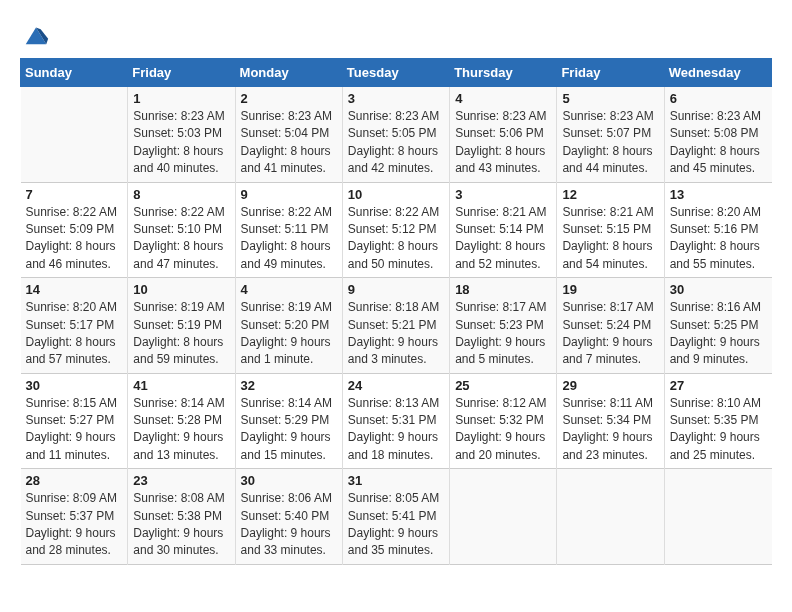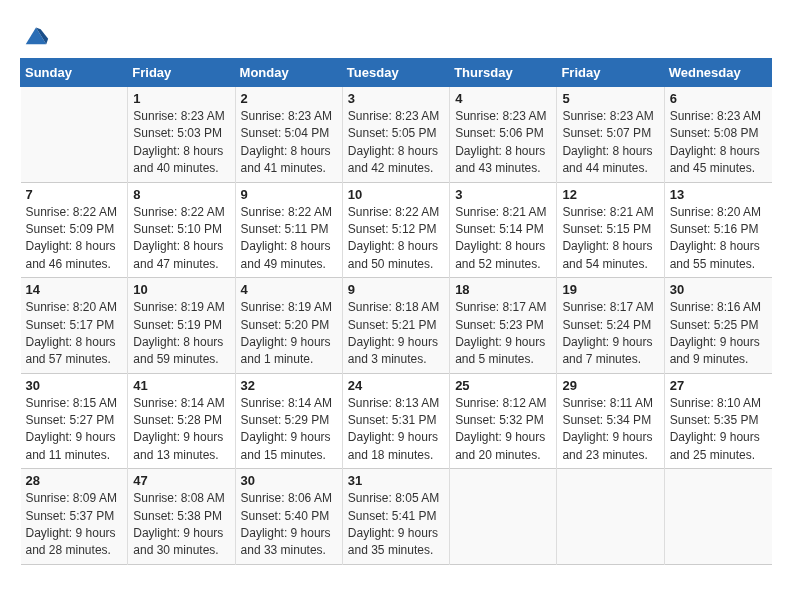--- a/index.html
+++ b/index.html
@@ -237,21 +237,21 @@
           <span class="day-num">27</span>
           <div class="day-info">Sunrise: 8:10 AM<br>Sunset: 5:35 PM<br>Daylight: 9 hours<br>and 25 minutes.</div>
         </td>
       </tr>
       <tr>
         <td>
           <span class="day-num">28</span>
           <div class="day-info">Sunrise: 8:09 AM<br>Sunset: 5:37 PM<br>Daylight: 9 hours<br>and 28 minutes.</div>
         </td>
         <td>
-          <span class="day-num">47</span>
+          <span class="day-num">23</span>
           <div class="day-info">Sunrise: 8:08 AM<br>Sunset: 5:38 PM<br>Daylight: 9 hours<br>and 30 minutes.</div>
         </td>
         <td>
           <span class="day-num">30</span>
           <div class="day-info">Sunrise: 8:06 AM<br>Sunset: 5:40 PM<br>Daylight: 9 hours<br>and 33 minutes.</div>
         </td>
         <td>
           <span class="day-num">31</span>
           <div class="day-info">Sunrise: 8:05 AM<br>Sunset: 5:41 PM<br>Daylight: 9 hours<br>and 35 minutes.</div>
         </td>

